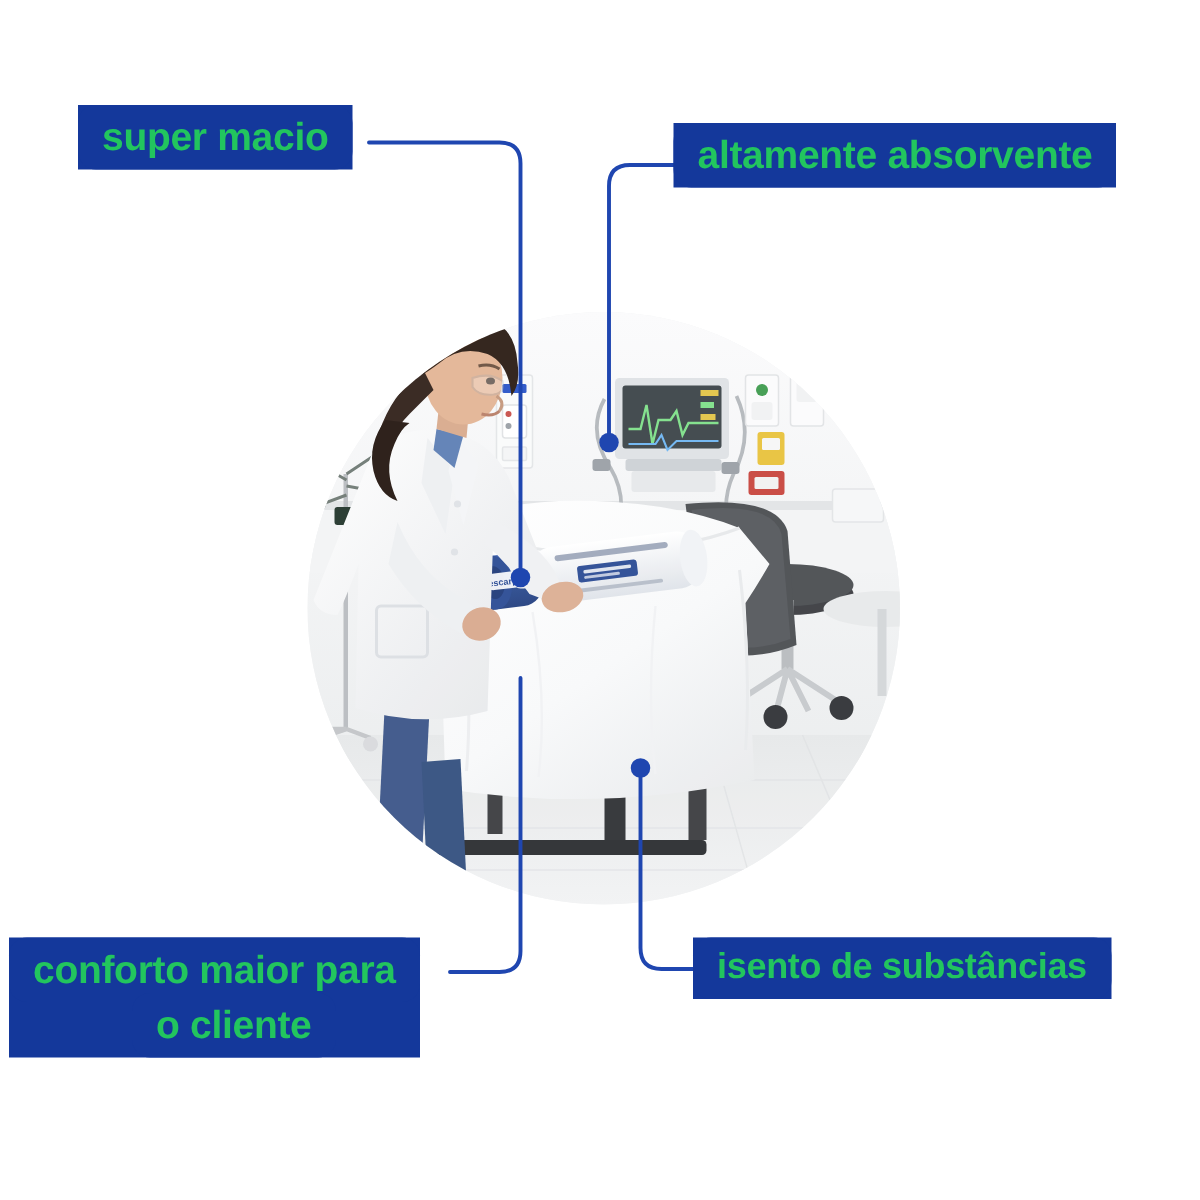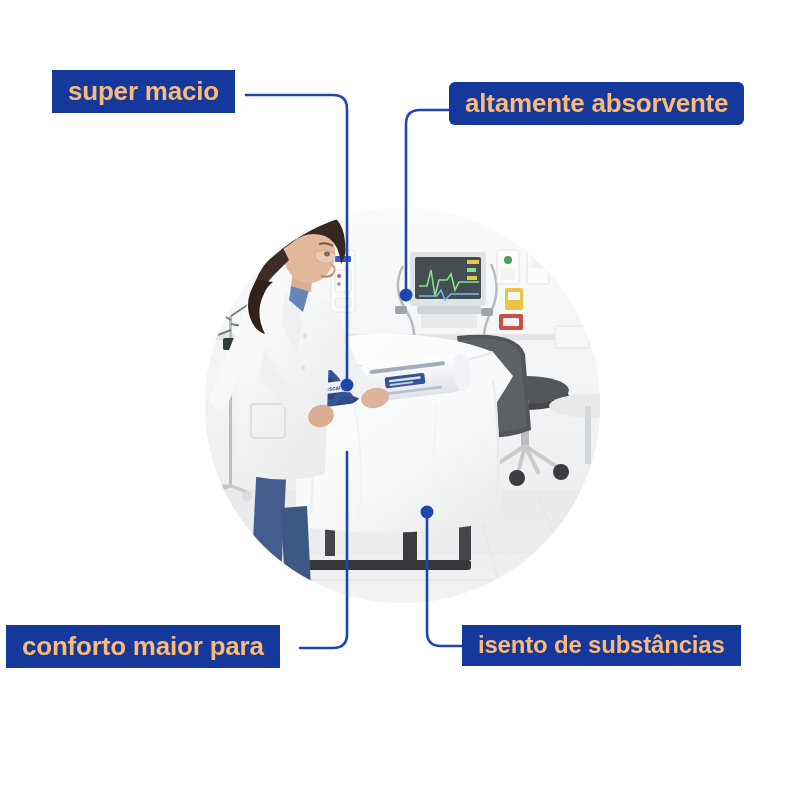--- a/index.html
+++ b/index.html
@@ -39,21 +39,21 @@
     position: absolute;
     left: 0; top: 0;
     width: 800px; height: 800px;
     pointer-events: none;
   }
 
   
   .badge {
     position: absolute;
     background: #14389B;
-    color: #fdba74;
+    color: #22c55e;
     font-weight: bold;
     font-size: 26px;
     line-height: 1.12;
     letter-spacing: -0.2px;
     white-space: nowrap;
   }
   .badge .line {
     background: #14389B;
     display: block;
     padding: 7px 16px 7px 16px;
@@ -70,21 +70,21 @@
   .badge.two .line2 {
     border-radius: 12px 12px 12px 12px;
     margin-top: -6px;
     position: relative;
     z-index: 1;
   }
 
   #badge-super-macio { left: 52px; top: 70px; }
   #badge-super-macio .line { font-size: 26px; }
 
-  #badge-altamente  { left: 449px; top: 82px; border-radius: 6px; }
+  #badge-altamente  { left: 449px; top: 82px; }
   #badge-altamente .line { font-size: 26px; }
 
   #badge-conforto   { left: 6px;  top: 625px; text-align: right; }
   #badge-conforto .line1 { font-size: 26px; }
   #badge-conforto .line2 { font-size: 26px; margin-left: 82px; }
 
   #badge-isento     { left: 462px; top: 625px; }
   #badge-isento .line1 { font-size: 24px; }
   #badge-isento .line2 { font-size: 26px; margin-left: 72px; }
 </style>
@@ -325,19 +325,20 @@
   <div class="badge single" id="badge-super-macio">
     <span class="line">super macio</span>
   </div>
 
   <div class="badge single" id="badge-altamente">
     <span class="line">altamente absorvente</span>
   </div>
 
   <div class="badge two" id="badge-conforto">
     <span class="line line1">conforto maior para</span>
+    <span class="line line2">o cliente</span>
   </div>
 
   <div class="badge two" id="badge-isento">
     <span class="line line1">isento de substâncias</span>
   </div>
 
 </div>
 
 </body></html>

